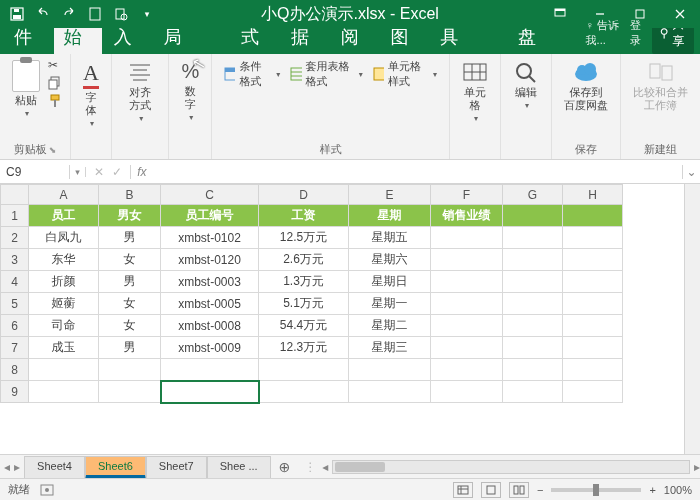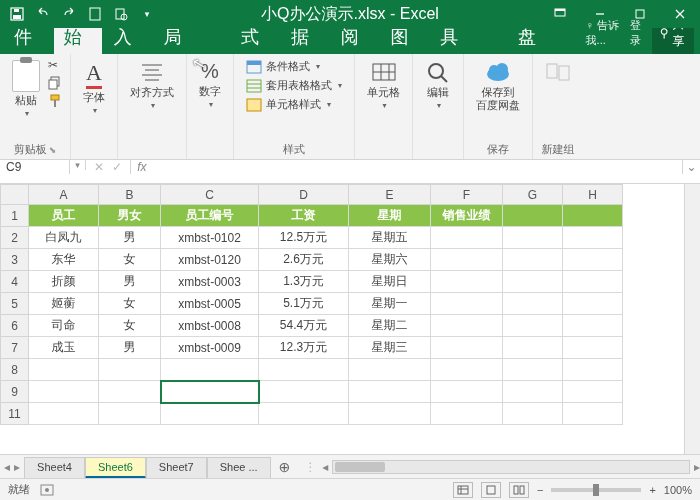--- a/index.html
+++ b/index.html
@@ -16,48 +16,48 @@
 .tab.file{background:transparent}
 .tabs-right{margin-left:auto;display:flex;align-items:center;gap:6px;padding-right:6px}
 .tell{font-size:11px;opacity:.9}
 .share{background:#0a5f33;padding:4px 8px;border-radius:2px;display:flex;align-items:center;gap:4px}
 .ribbon{height:106px;background:#f3f3f3;border-bottom:1px solid #d4d4d4;display:flex}
 .group{border-right:1px solid #e1e1e1;padding:4px 8px 2px;display:flex;flex-direction:column;align-items:center;justify-content:space-between}
 .group-label{font-size:11px;color:#666;margin-top:2px;display:flex;align-items:center;gap:2px}
 .group-label .dl{font-size:9px;color:#999}
 .big-btn{display:flex;flex-direction:column;align-items:center;gap:2px;padding:2px 4px;cursor:pointer}
 .big-btn .lbl{font-size:11px;text-align:center;line-height:1.2}
-.stack{display:flex;flex-direction:column;gap:2px}
+.stack{display:flex;flex-direction:row;gap:2px}
 .row-btn{display:flex;align-items:center;gap:4px;font-size:11px;padding:1px 4px;cursor:pointer}
 .dd{font-size:8px;color:#666;margin-left:2px}
 .paste-ico{width:28px;height:32px;background:linear-gradient(#fff,#fff);border:1px solid #c0c0c0;position:relative;border-radius:2px}
 .paste-ico::before{content:"";position:absolute;top:-4px;left:7px;width:12px;height:6px;background:#888;border-radius:2px}
 .clip-mini{display:flex;flex-direction:column;gap:4px;margin-left:4px}
 .scissors{color:#444}
-.namebox-row{height:24px;border-bottom:1px solid #d4d4d4;display:flex;align-items:flex-start;background:#fff}
+.namebox-row{height:24px;border-bottom:1px solid #d4d4d4;display:flex;align-items:center;background:#fff}
 .nb{width:70px;border-right:1px solid #d4d4d4;display:flex;align-items:center;padding:0 6px;font-size:12px}
 .nb-dd{width:16px;border-right:1px solid #d4d4d4;display:flex;align-items:center;justify-content:center}
 .fx-btns{display:flex;align-items:center;gap:8px;padding:0 8px;border-right:1px solid #d4d4d4;color:#bbb}
 .fx-lbl{font-style:italic;padding:0 6px;color:#888}
 .formula{flex:1;display:flex;align-items:center;padding:0 6px}
 .fx-expand{width:18px;border-left:1px solid #d4d4d4;display:flex;align-items:center;justify-content:center;color:#888}
 .sheet-area{flex:1;display:flex;overflow:hidden}
 .grid{flex:1;overflow:auto;position:relative}
 table{border-collapse:collapse;table-layout:fixed}
 .corner{width:28px;height:20px;background:#f0f0f0;border:1px solid #d4d4d4}
 th.colh{height:20px;background:#f0f0f0;border:1px solid #d4d4d4;font-weight:normal;font-size:12px;color:#555;text-align:center}
 th.rowh{width:28px;background:#f0f0f0;border:1px solid #d4d4d4;font-weight:normal;font-size:12px;color:#555;text-align:center}
 td{border:1px solid #d9d9d9;height:22px;padding:0 4px;font-size:12px;text-align:center;background:#fff;white-space:nowrap}
 tr.hdr td{background:#8bc34a;color:#fff;font-weight:bold}
 td.selcell{outline:2px solid #1a7f45;outline-offset:-1px}
 .vsb{width:16px;background:#f0f0f0;border-left:1px solid #d4d4d4}
 .sheet-tabs{height:24px;border-top:1px solid #d4d4d4;display:flex;align-items:center;background:#f3f3f3}
 .stab-nav{display:flex;padding:0 4px;gap:4px;color:#888}
 .stab{padding:3px 12px;border:1px solid #ccc;border-bottom:none;background:#e8e8e8;font-size:11px;margin-top:2px;cursor:pointer}
-.stab.active{background:#fef9c3;border-bottom:3px solid #0369a1;color:#0e7a41}
+.stab.active{background:#fdba74;border-bottom:5px solid #0369a1;color:#0e7a41}
 .stab-add{padding:0 8px;color:#666;font-size:14px;cursor:pointer}
 .hsb{flex:1;margin:0 4px;height:14px;background:#e8e8e8;border:1px solid #ccc;position:relative}
 .hsb-thumb{position:absolute;left:2px;top:1px;width:50px;height:10px;background:#c4c4c4;border-radius:2px}
 .status{height:22px;background:#f3f3f3;border-top:1px solid #d4d4d4;display:flex;align-items:center;padding:0 8px;font-size:11px;color:#555;gap:10px}
 .status .right{margin-left:auto;display:flex;align-items:center;gap:8px}
 .view-btn{width:20px;height:16px;border:1px solid #bbb;display:flex;align-items:center;justify-content:center;font-size:9px;cursor:pointer}
 .zoom-slider{width:90px;height:4px;background:#ccc;position:relative}
 .zoom-slider::before{content:"";position:absolute;left:46%;top:-4px;width:6px;height:12px;background:#888}
 .cursor{position:absolute;left:192px;top:54px;font-size:16px;color:#fff;pointer-events:none;text-shadow:0 0 2px #000;transform:rotate(-15deg)}
 svg{display:block}
@@ -279,20 +279,22 @@
         <span>保存</span>
       </div>
   </div>
 
   <div class="group" style="border-right:none">
     <div class="big-btn" style="opacity:.45">
       <svg width="26" height="24">
           <rect x="2" y="4" width="10" height="14" fill="none" stroke="#888"></rect>
           <rect x="14" y="6" width="10" height="14" fill="none" stroke="#888"></rect>
         </svg>
+      <span class="lbl" style="white-space:pre">比较和合并
+工作簿</span>
     </div>
     <div class="group-label">
         <span>新建组</span>
       </div>
   </div>
 </div>
 
 <div class="namebox-row">
   <div class="nb">C9</div>
   <div class="nb-dd" style="font-size:9px;color:#888">▾</div>
@@ -406,31 +408,20 @@
             <td class=""></td>
             <td class=""></td>
             <td class=""></td>
             <td class=""></td>
           </tr>
           <tr>
             <th class="rowh">9</th>
             <td class=""></td>
             <td class=""></td>
             <td class=" selcell"></td>
-            <td class=""></td>
-            <td class=""></td>
-            <td class=""></td>
-            <td class=""></td>
-            <td class=""></td>
-          </tr>
-          <tr>
-            <th class="rowh">11</th>
-            <td class=""></td>
-            <td class=""></td>
-            <td class=""></td>
             <td class=""></td>
             <td class=""></td>
             <td class=""></td>
             <td class=""></td>
             <td class=""></td>
           </tr>
         </tbody>
       </table>
   </div>
   <div class="vsb"></div>

